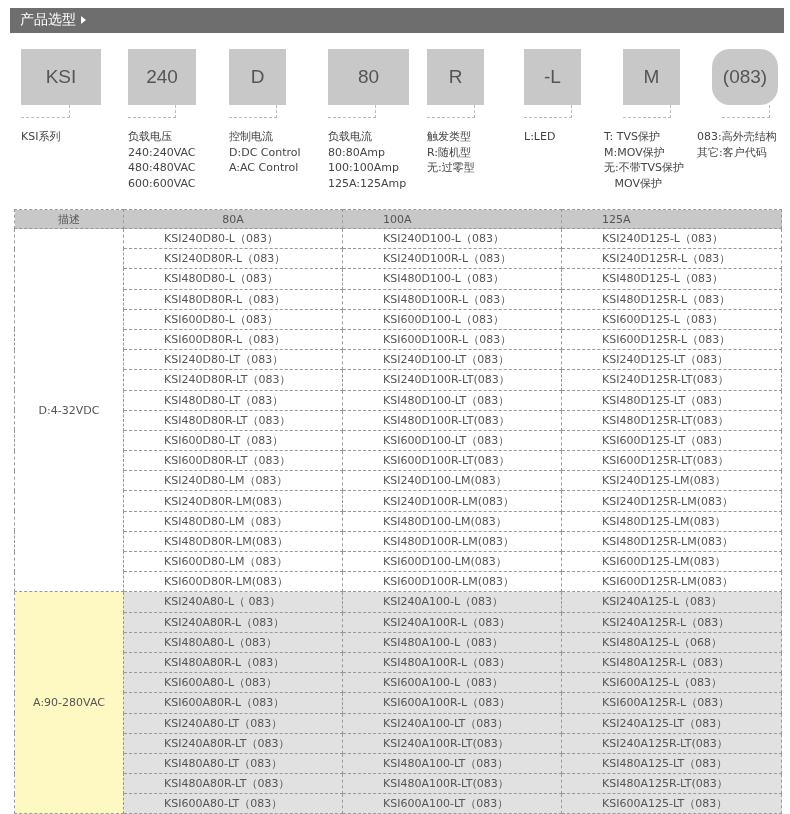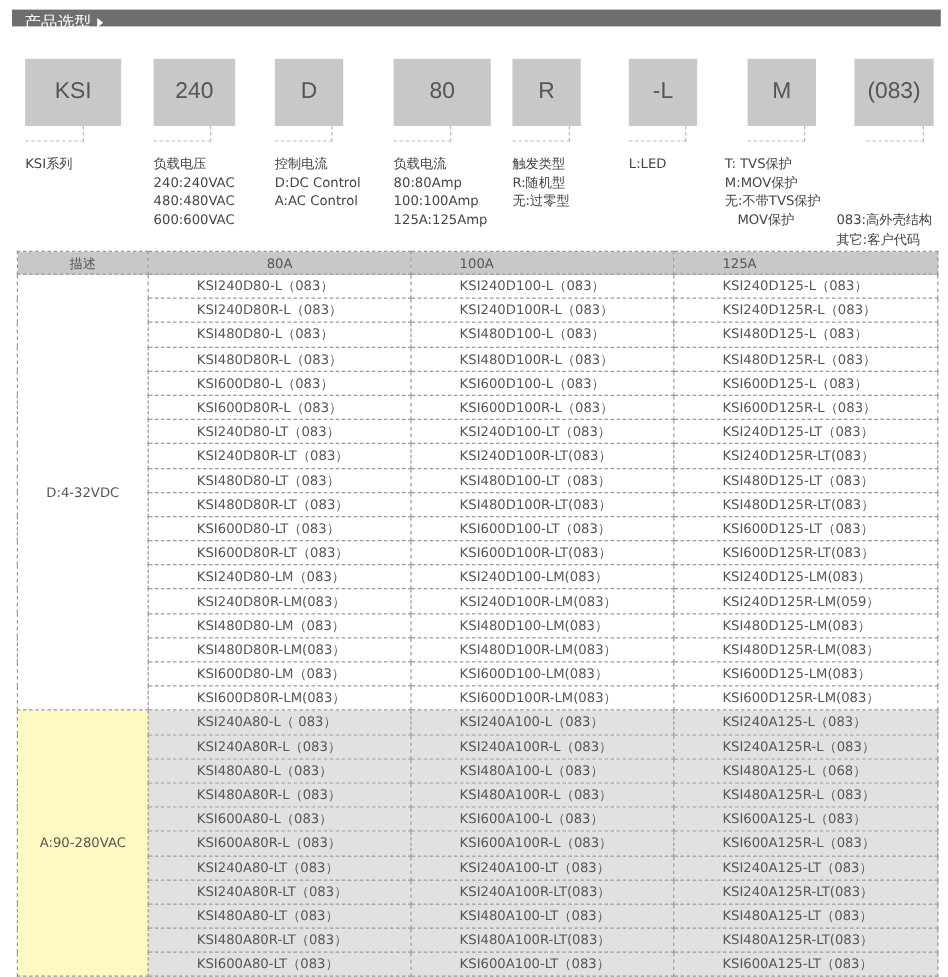--- a/index.html
+++ b/index.html
@@ -1,18 +1,18 @@
 <!DOCTYPE html>
 <html><head>
 <meta charset="utf-8">
 <style>
   html, body { margin:0; padding:0; background:#ffffff; }
   body { width:790px; height:814px; position:relative; overflow:hidden;
          font-family:"DejaVu Sans","Liberation Sans",sans-serif; color:#555; }
-  .header-bar { position:absolute; left:10px; top:8px; width:774px; height:14px;
+  .header-bar { position:absolute; left:10px; top:8px; width:774px; height:25px;
                 background:#6e6e6e; color:#fff; font-size:14px; line-height:22px;
                 padding-left:10px; box-sizing:border-box; }
   .header-bar .arrow { display:inline-block; width:0; height:0; border-top:4px solid transparent;
                 border-bottom:4px solid transparent; border-left:5px solid #fff; margin-left:5px; vertical-align:middle; }
   .code-box { position:absolute; top:49px; height:56px; background:#c8c8c8; color:#555;
               font-family:Liberation Sans, sans-serif; font-size:19px;
               display:flex; align-items:center; justify-content:center; }
   .connector { position:absolute; top:105px; height:12px; border-right:1px dashed #bbb; border-bottom:1px dashed #bbb; }
   .desc { position:absolute; top:129px; font-size:11px; line-height:15.5px; color:#444; white-space:pre; }
   table.sel { position:absolute; left:14px; top:209px; width:767px; border-collapse:collapse;
@@ -32,21 +32,21 @@
   <span>产品选型</span><span class="arrow"></span>
 </div>
 
 <div class="code-box" style="left:21px;width:80px;">KSI</div>
 <div class="code-box" style="left:128px;width:68px;">240</div>
 <div class="code-box" style="left:229px;width:57px;">D</div>
 <div class="code-box" style="left:328px;width:81px;">80</div>
 <div class="code-box" style="left:427px;width:57px;">R</div>
 <div class="code-box" style="left:524px;width:57px;">-L</div>
 <div class="code-box" style="left:623px;width:57px;">M</div>
-<div class="code-box" style="left:712px;width:66px;">(083)</div>
+<div class="code-box" style="left:712px;width:66px;border-radius:18px;">(083)</div>
 
 <div class="connector" style="left:21px;width:48px;"></div>
 <div class="connector" style="left:128px;width:47px;"></div>
 <div class="connector" style="left:229px;width:47px;"></div>
 <div class="connector" style="left:328px;width:47px;"></div>
 <div class="connector" style="left:427px;width:47px;"></div>
 <div class="connector" style="left:524px;width:47px;"></div>
 <div class="connector" style="left:623px;width:47px;"></div>
 <div class="connector" style="left:722px;width:47px;"></div>
 
@@ -63,21 +63,21 @@
 100:100Amp
 125A:125Amp</div>
 <div class="desc" style="left:427px;">触发类型
 R:随机型
 无:过零型</div>
 <div class="desc" style="left:524px;">L:LED</div>
 <div class="desc" style="left:604px;">T: TVS保护
 M:MOV保护
 无:不带TVS保护
    MOV保护</div>
-<div class="desc" style="left:697px;margin-top:47px;">083:高外壳结构
+<div class="desc" style="left:697px;">083:高外壳结构
 其它:客户代码</div>
 
 <table class="sel">
   <colgroup>
       <col style="width:109px">
       <col style="width:219px">
       <col style="width:219px">
       <col style="width:220px">
     </colgroup>
   <thead>
@@ -151,21 +151,21 @@
         <td class="cell">KSI600D125R-LT(083）</td>
       </tr>
       <tr>
         <td class="cell">KSI240D80-LM（083）</td>
         <td class="cell">KSI240D100-LM(083）</td>
         <td class="cell">KSI240D125-LM(083）</td>
       </tr>
       <tr>
         <td class="cell">KSI240D80R-LM(083）</td>
         <td class="cell">KSI240D100R-LM(083）</td>
-        <td class="cell">KSI240D125R-LM(059）</td>
+        <td class="cell">KSI240D125R-LM(083）</td>
       </tr>
       <tr>
         <td class="cell">KSI480D80-LM（083）</td>
         <td class="cell">KSI480D100-LM(083）</td>
         <td class="cell">KSI480D125-LM(083）</td>
       </tr>
       <tr>
         <td class="cell">KSI480D80R-LM(083）</td>
         <td class="cell">KSI480D100R-LM(083）</td>
         <td class="cell">KSI480D125R-LM(083）</td>

